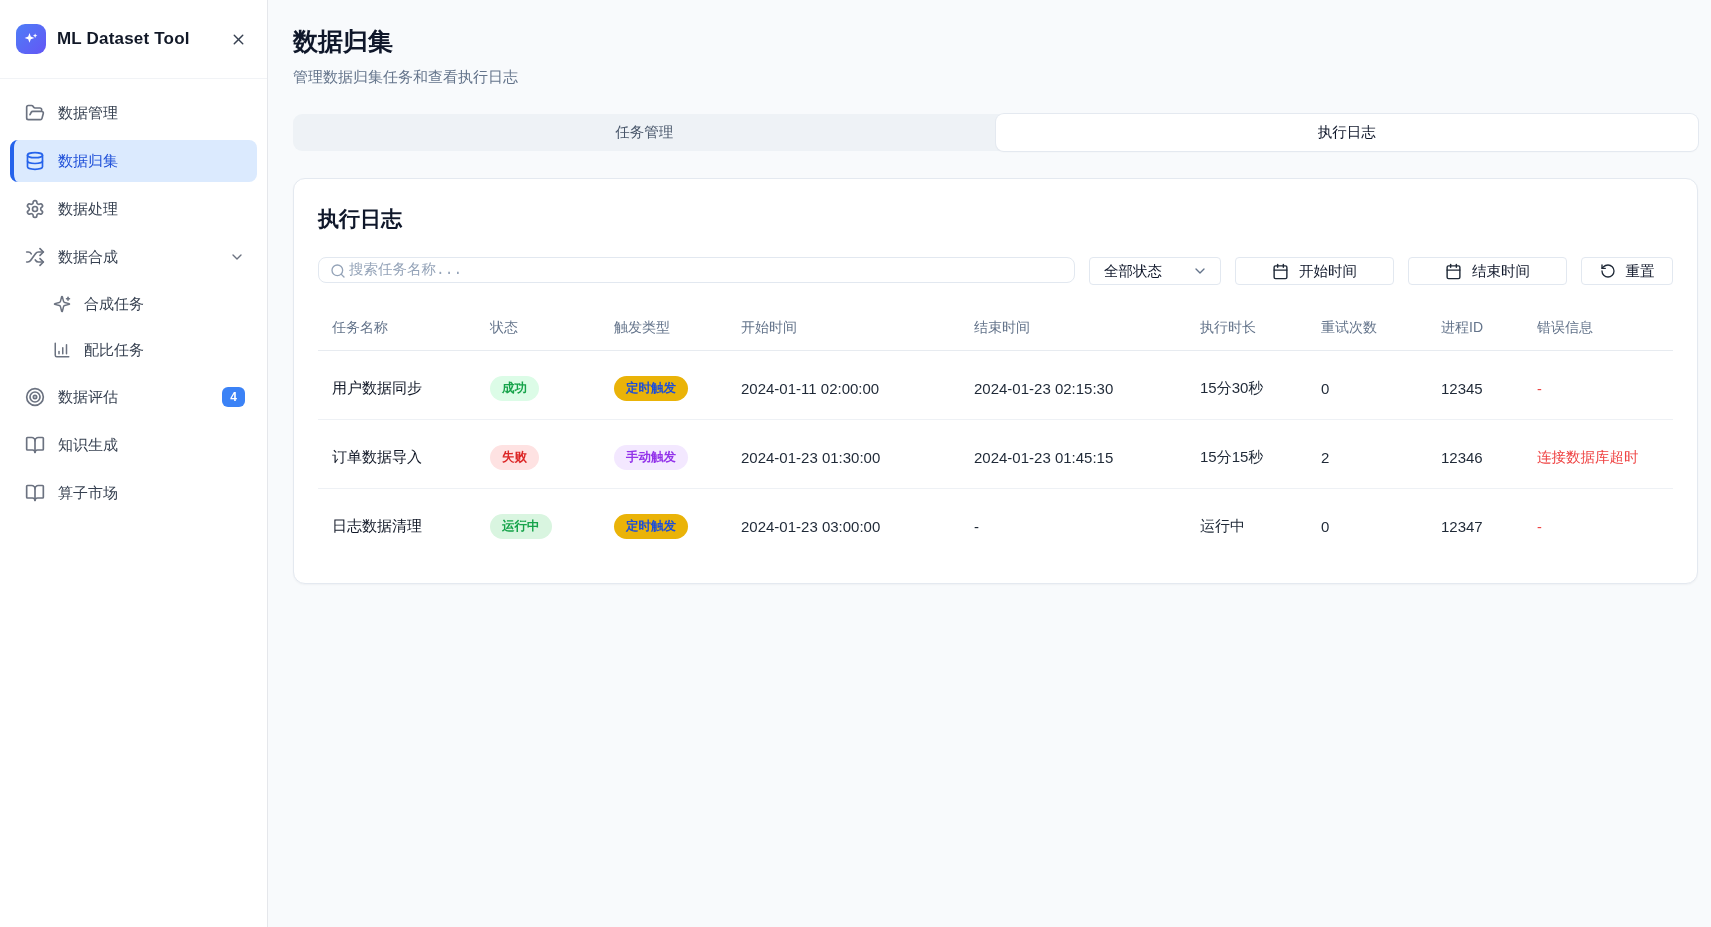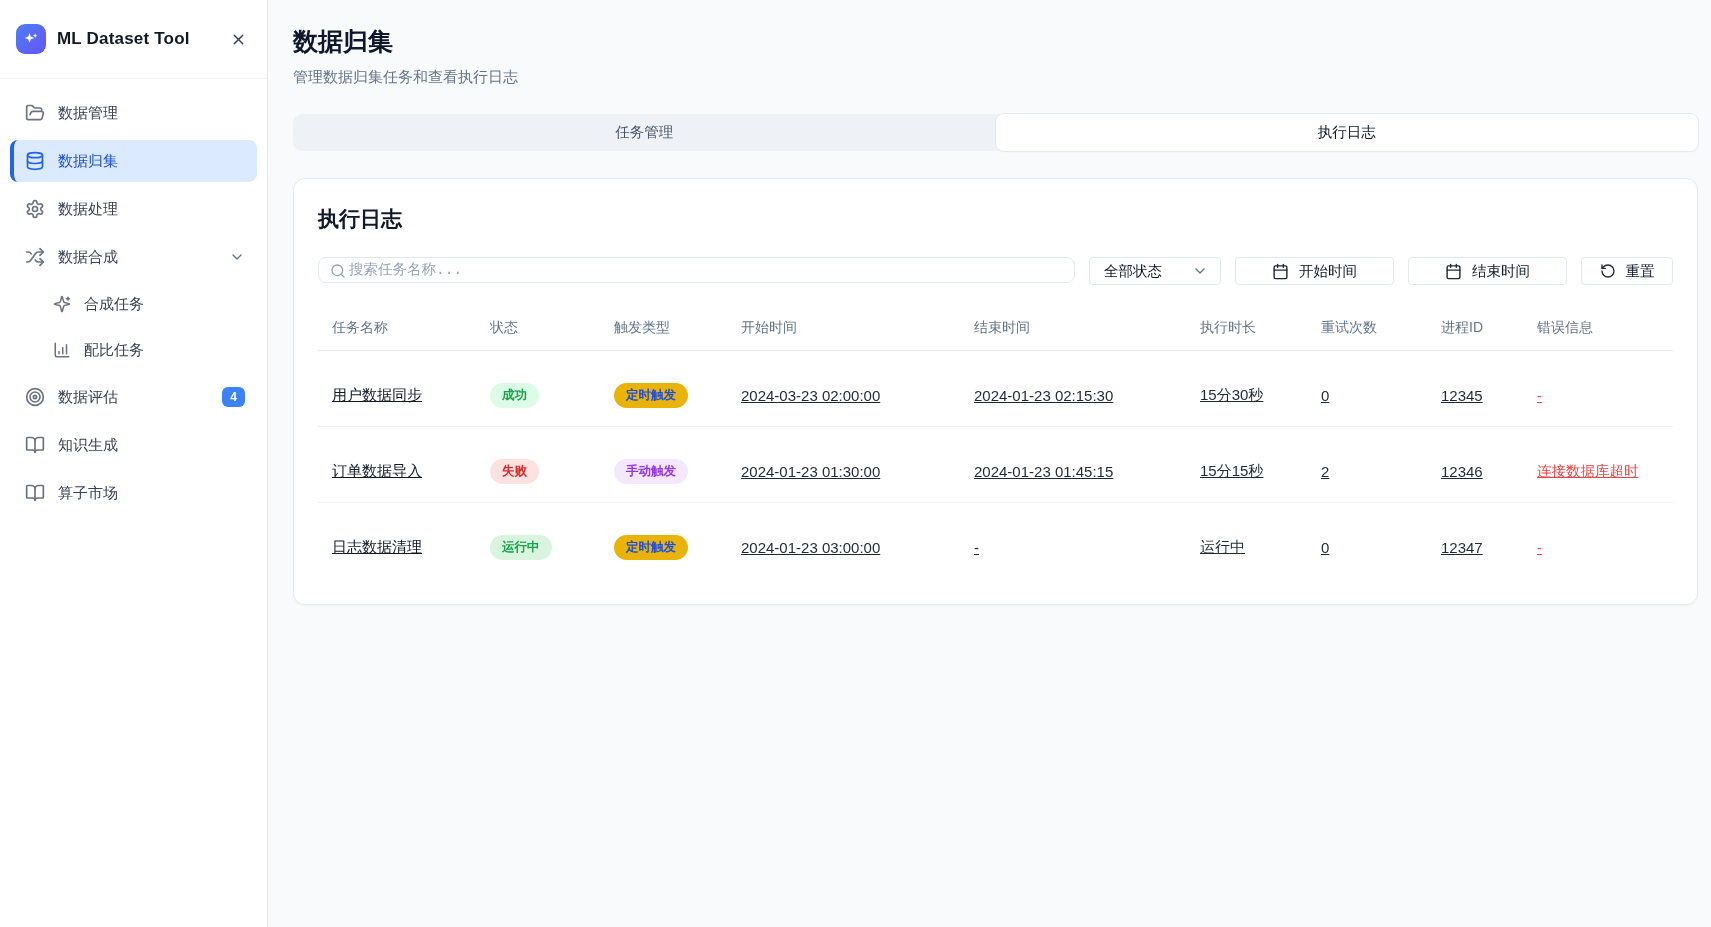--- a/index.html
+++ b/index.html
@@ -104,21 +104,21 @@
   .reset-ctrl { width:92px; }
   .reset-ctrl .rot { width:16px; height:16px; color:#1f2937; }
 
   
   table { width:100%; border-collapse:collapse; margin-top:22px; table-layout:fixed; }
   th {
     text-align:left; font-size:14px; font-weight:normal; color:#64748b;
     padding:12px 8px 13px 14px; border-bottom:1px solid #e7ebf0; white-space:nowrap;
   }
   td {
-    font-size:15px; color:#1f2937; padding:32px 8px 18px 14px; white-space:nowrap;text-decoration:underline;
+    font-size:15px; color:#1f2937; padding:25px 8px 18px 14px; white-space:nowrap;
   }
   tbody tr + tr td { border-top:1px solid #eef1f5; }
   td.task-name { font-weight:500; color:#111827; }
   .pill {
     display:inline-block; padding:4px 12px; border-radius:999px;
     font-size:12.5px; font-weight:600; line-height:17px;
   }
   .st-success { background:#dcfce7; color:#16a34a; }
   .st-failed  { background:#fee2e2; color:#dc2626; }
   .st-running { background:#d9f5e0; color:#16a34a; }
@@ -352,21 +352,21 @@
             <th>重试次数</th>
             <th>进程ID</th>
             <th>错误信息</th>
           </tr>
         </thead>
       <tbody>
           <tr>
     <td class="task-name">用户数据同步</td>
     <td><span class="pill status-badge st-success">成功</span></td>
     <td><span class="pill trigger-badge tg-timed">定时触发</span></td>
-    <td>2024-03-23 02:00:00</td>
+    <td>2024-01-11 02:00:00</td>
     <td>2024-01-23 02:15:30</td>
     <td>15分30秒</td>
     <td>0</td>
     <td>12345</td>
     <td class="err-cell">-</td>
   </tr>
           <tr>
     <td class="task-name">订单数据导入</td>
     <td><span class="pill status-badge st-failed">失败</span></td>
     <td><span class="pill trigger-badge tg-manual">手动触发</span></td>

